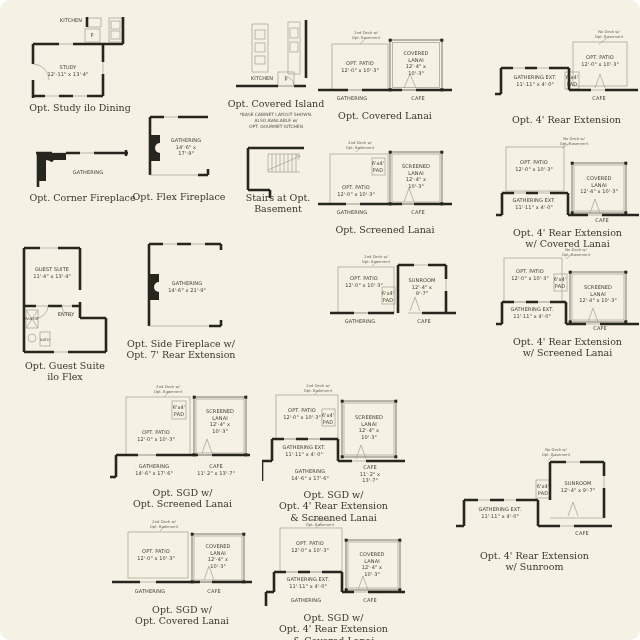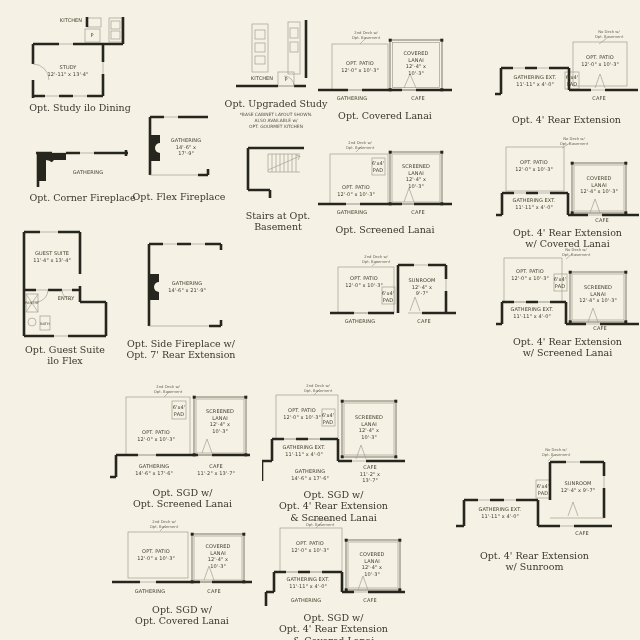--- a/index.html
+++ b/index.html
@@ -1,17 +1,17 @@
 <!DOCTYPE html>
 <html><head>
 <meta charset="utf-8">
 <style>
   html,body{margin:0;padding:0;}
   .canvas{position:relative;width:640px;height:640px;background:#f5f1e4;overflow:hidden;
-          font-family:"DejaVu Sans",sans-serif;}
+          font-family:"DejaVu Sans",sans-serif;border-radius:11px;}
   .fig{position:absolute;}
   .art{position:absolute;left:0;top:0;display:block;}
   .cap{position:absolute;left:-16px;right:-16px;text-align:center;
        font-family:"DejaVu Serif",serif;font-size:9.5px;color:#3a382d;
        white-space:pre-line;line-height:1.2;}
   .rl{position:absolute;transform:translate(-50%,-50%);text-align:center;
       font-size:5px;line-height:1.3;color:#45422f;white-space:pre-line;letter-spacing:.1px;}
   .nt{position:absolute;transform:translate(-50%,0);text-align:center;
       font-size:3.8px;line-height:1.25;color:#6b675a;white-space:pre-line;}
   .fn{position:absolute;left:-14px;right:-14px;text-align:center;
@@ -52,21 +52,21 @@
         <rect class="t" x="27" y="38" width="10" height="8"></rect>
       <rect class="t" x="60" y="4" width="12" height="52"></rect>
         <rect class="t" x="62" y="10" width="8" height="10"></rect>
         <rect class="t" x="62" y="24" width="8" height="10"></rect>
       <rect class="t" x="50" y="54" width="16" height="14"></rect>
       <path class="w" d="M78,2 V60 M8,68 H50 M66,68 H78"></path>
       <path class="t" d="M50,68 H66 M66,68 A10,10 0 0 0 56,58"></path>
     </svg>
     <span class="rl" style="left:34px;top:60px">KITCHEN</span>
     <span class="rl" style="left:58px;top:61px">P</span>
-    <div class="cap" style="top:80px">Opt. Upgraded Study</div>
+    <div class="cap" style="top:80px">Opt. Covered Island</div>
     <div class="fn" style="top:94px">*BASE CABINET LAYOUT SHOWN.
 ALSO AVAILABLE w/
 OPT. GOURMET KITCHEN</div>
   </div>
 
   <div class="fig" style="left:318px;top:30px;width:134px;height:94px">
     <svg class="art" width="134" height="78" viewBox="0 0 134 78">
       <rect class="t" x="14" y="14" width="56" height="46"></rect>
       <rect class="s" x="72" y="10" width="52" height="50"></rect>
         <rect class="t" x="74.5" y="12.5" width="47" height="45"></rect>
@@ -129,21 +129,21 @@
     <span class="rl" style="left:48px;top:34px">GATHERING
 14'-6" x 17'-9"</span>
     <div class="cap" style="top:78px">Opt. Flex Fireplace</div>
   </div>
 
   <div class="fig" style="left:238px;top:140px;width:80px;height:84px">
     <svg class="art" width="80" height="58" viewBox="0 0 80 58">
       <path class="w" d="M10,8 H66 M10,8 V50 M10,50 H32 M32,50 V58"></path>
       <path class="t" d="M30,14 H62 M30,32 H62 M30,14 V32 M34,14 V32 M38,14 V32 M42,14 V32 M46,14 V32 M50,14 V32 M54,14 V32 M58,14 V32 M30,30 L62,16 M58,15 L62,16 L60,20"></path>
     </svg>
-    <div class="cap" style="top:70px">Stairs at Opt.
+    <div class="cap" style="top:52px">Stairs at Opt.
 Basement</div>
   </div>
 
   <div class="fig" style="left:318px;top:140px;width:134px;height:98px">
     <svg class="art" width="134" height="80" viewBox="0 0 134 80">
       <rect class="t" x="12" y="14" width="58" height="50"></rect>
       <rect class="t" x="54" y="18" width="13" height="17"></rect>
       <rect class="s" x="72" y="12" width="52" height="52"></rect>
         <rect class="t" x="74" y="14" width="48" height="48"></rect>
       <rect class="b" x="70.7" y="10.7" width="3" height="3"></rect>
@@ -186,21 +186,21 @@
     <span class="rl" style="left:103px;top:50px">COVERED
 LANAI
 12'-4" x 10'-3"</span>
     <span class="rl" style="left:38px;top:68px">GATHERING EXT.
 11'-11" x 4'-0"</span>
     <span class="rl" style="left:106px;top:85px">CAFE</span>
     <div class="cap" style="top:92px">Opt. 4' Rear Extension
 w/ Covered Lanai</div>
   </div>
 
-  <div class="fig" style="left:18px;top:228px;width:94px;height:140px">
+  <div class="fig" style="left:18px;top:244px;width:94px;height:140px">
     <svg class="art" width="94" height="112" viewBox="0 0 94 112">
       <path class="w" d="M6,4 H22 M40,4 H62 M6,4 V62 M62,4 V46 M62,58 V62 M6,62 H18 M30,62 H44 M54,62 H62 M62,62 V74 M62,74 H88 M88,74 V108 M6,62 V108 M6,108 H36 M50,108 H88"></path>
       <path class="t" d="M22,4 H40 M18,62 H30 M44,62 H54 M36,108 H50 M30,62 A12,12 0 0 1 18,74 M44,62 A10,10 0 0 0 54,72"></path>
       <rect class="t" x="8" y="66" width="12" height="18"></rect>
       <path class="t" d="M8,66 L20,84 M20,66 L8,84"></path>
       <circle class="t" cx="14" cy="94" r="4"></circle>
       <rect class="t" x="22" y="88" width="10" height="14"></rect>
     </svg>
     <span class="rl" style="left:34px;top:28px">GUEST SUITE
 11'-4" x 13'-4"</span>

